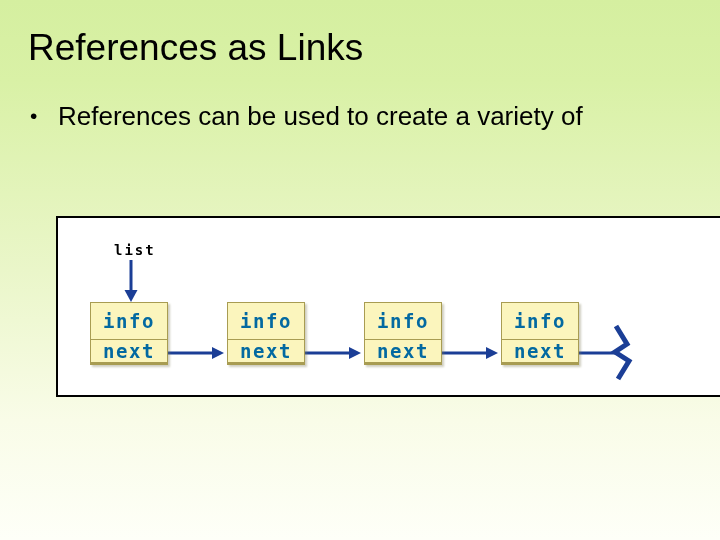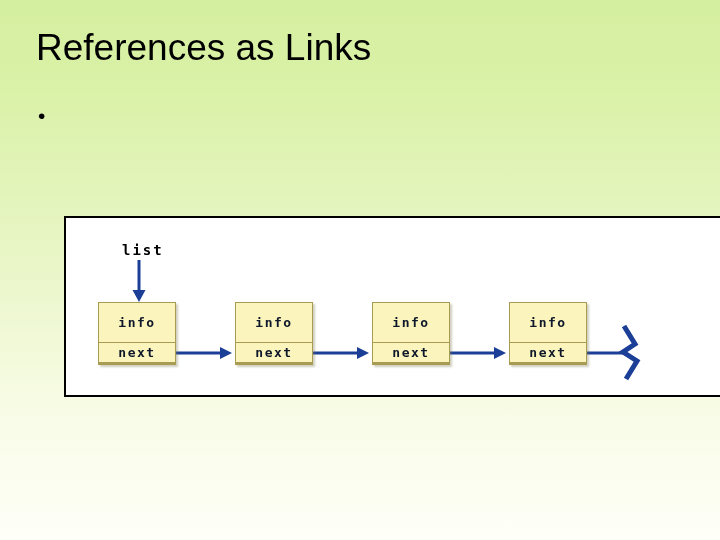--- a/index.html
+++ b/index.html
@@ -6,21 +6,21 @@
   body{
     width:720px;height:540px;overflow:hidden;position:relative;
     font-family:"Liberation Sans", sans-serif;
     background:linear-gradient(180deg,
       var(--background-top,#d5efa0) 0%,
       #d9f1a6 15%,
       #eaf6c9 50%,
       #f9fce8 78%,
       var(--background-bottom,#fefff8) 100%);
   }
-  .slide{position:absolute;inset:0;margin-left:8px;}
+  .slide{position:absolute;inset:0;}
   .title{
     position:absolute;left:28px;top:27px;margin:0;
     font-size:37px;font-weight:400;letter-spacing:0;
     color:var(--title-color,#000);
   }
   .bullet-block{
     position:absolute;left:30px;top:101px;width:640px;
     display:flex;align-items:flex-start;
     font-size:26px;line-height:30px;color:var(--body-color,#000);
   }
@@ -44,36 +44,37 @@
     position:absolute;top:84px;width:78px;height:63px;box-sizing:border-box;
     background:var(--node-fill,#fbf5bd);
     border:1px solid var(--node-border,#a89c52);
     border-bottom-width:3px;
     box-shadow:2px 2px 2px rgba(130,125,90,0.38);
     display:flex;flex-direction:column;
   }
   .node .cell{
     display:flex;align-items:center;justify-content:center;
     font-family:"DejaVu Sans Mono", monospace;
-    font-size:13px;font-weight:bold;letter-spacing:1.5px;color:#0f172a;
+    font-size:19px;font-weight:bold;letter-spacing:1.5px;color:#0369a1;
   }
   .cell-info{height:39px;border-bottom:1px solid var(--node-border,#a89c52);}
   .cell-next{flex:1;}
   .node-1{left:32px;} .node-2{left:169px;} .node-3{left:306px;} .node-4{left:443px;}
 </style>
 </head>
 <body>
 
 <div class="slide">
 
   <h1 class="title">References as Links</h1>
 
   <div class="bullet-block">
     <span class="bullet-marker">•</span>
     <div class="bullet-text">
+      <div>References can be used to create a variety of</div>
     </div>
   </div>
 
   <div class="panel">
 
     <svg class="arrows" viewBox="0 0 590 177" xmlns="http://www.w3.org/2000/svg">
       <g>
         <line class="arrow-stroke" x1="73" y1="42" x2="73" y2="74" stroke-width="3"></line>
         <polygon class="arrow-fill" points="66.5,72 79.5,72 73,84"></polygon>
       </g>

